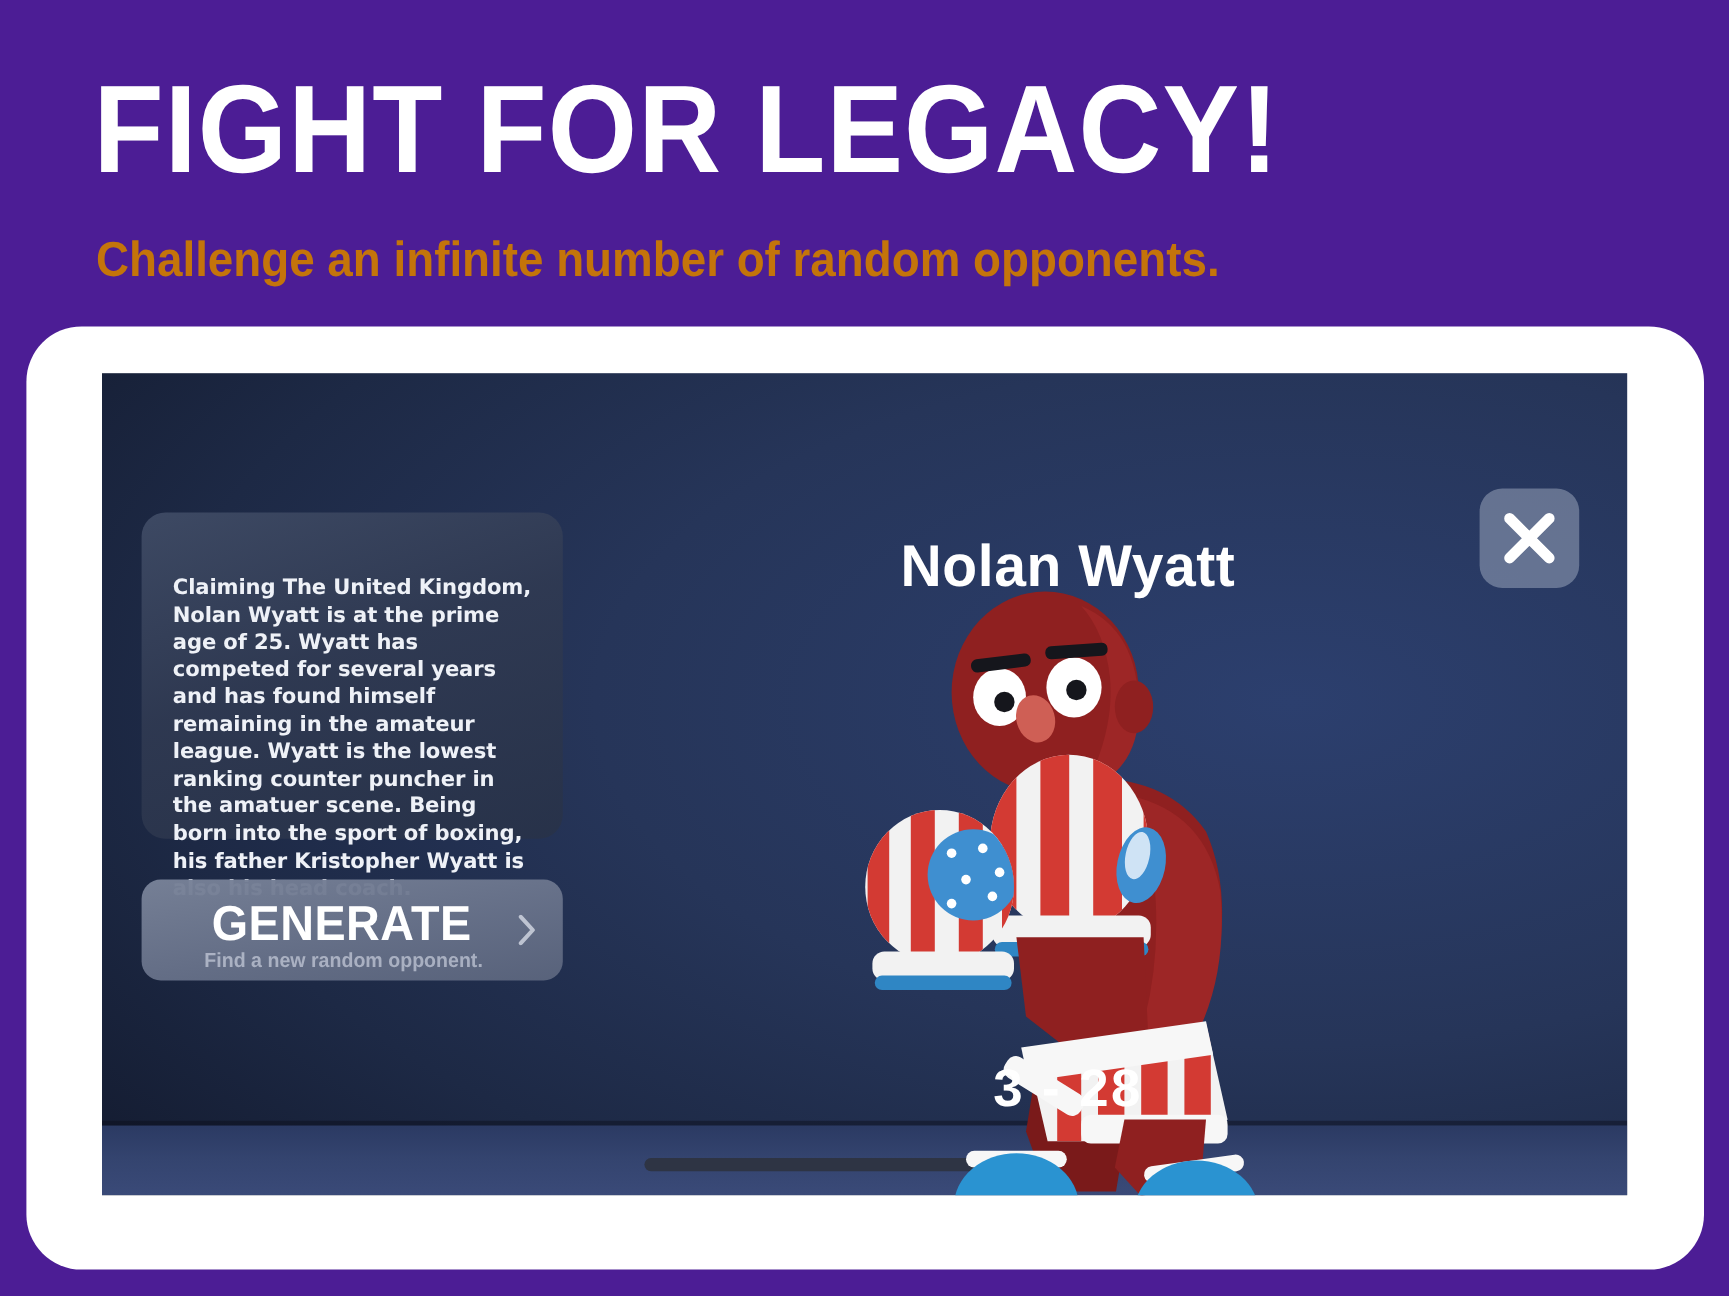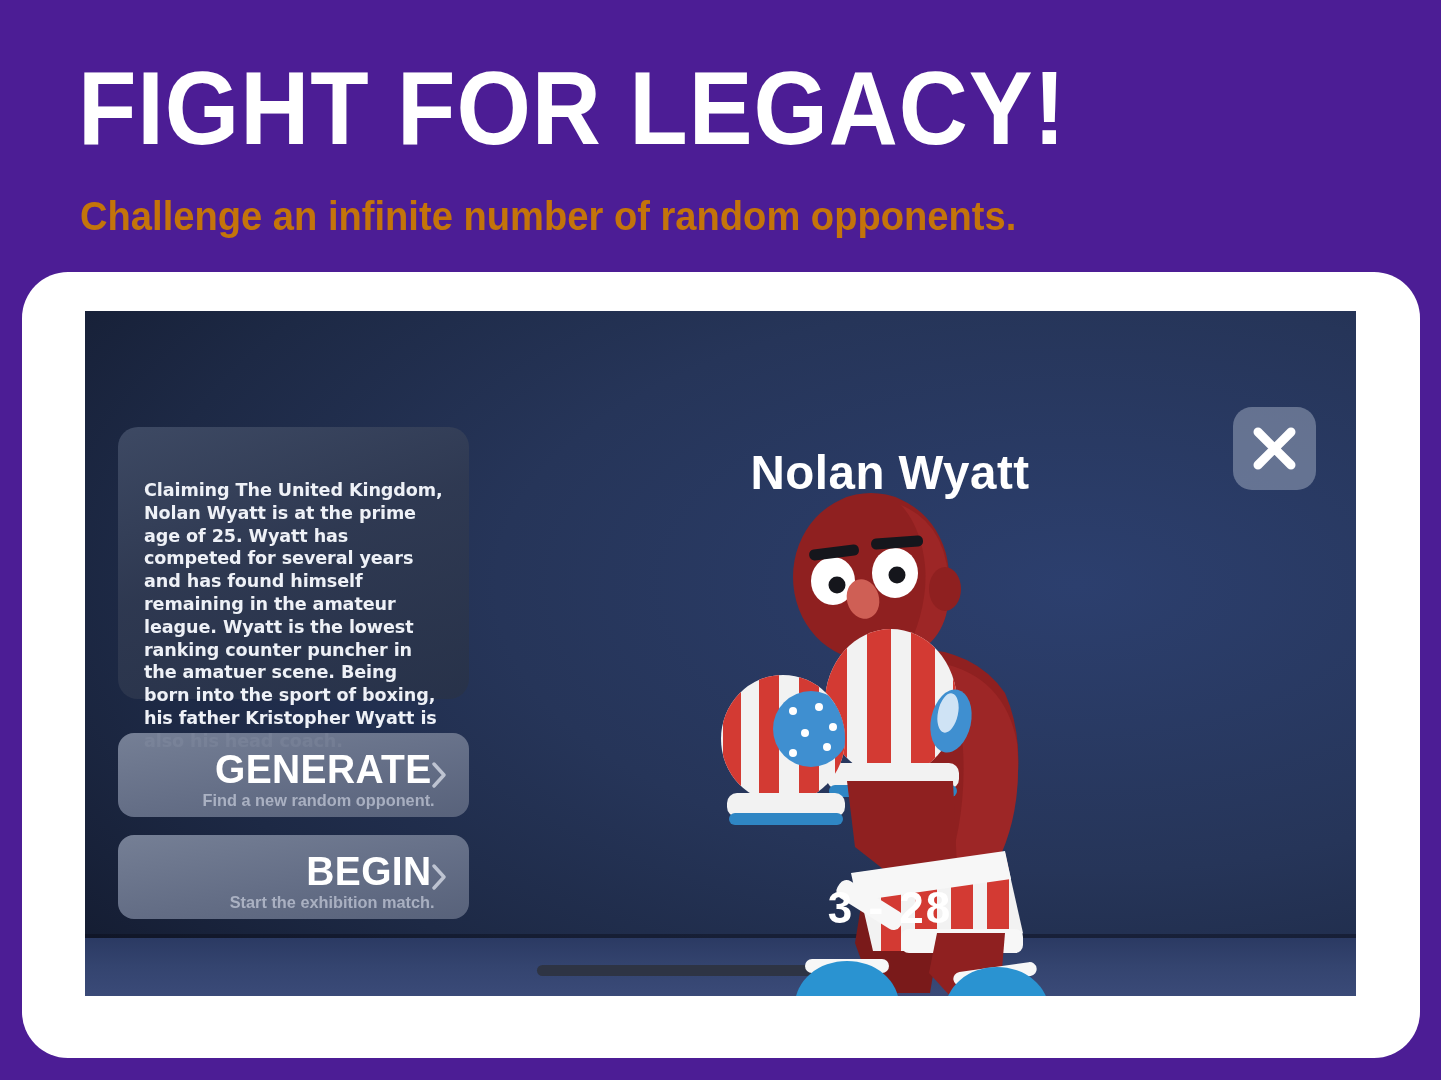--- a/index.html
+++ b/index.html
@@ -108,21 +108,21 @@
     margin-top:28px;
   }
 
   .action-btn {
     position:absolute;
     left:33px;
     width:351px; height:84px;
     border-radius:16px;
     background:linear-gradient(170deg, rgba(120,130,152,0.97) 0%, rgba(104,114,138,0.95) 55%, rgba(92,102,126,0.93) 100%);
     border:none;
-    text-align:right;
+    text-align:center;
     padding:9px 22px 0 20px;
     cursor:pointer;
   }
   .btn-generate { top:422px; }
   .btn-begin    { top:524px; }
 
   .btn-title {
     font-family:"Liberation Sans Narrow","Liberation Sans", sans-serif;
     font-weight:bold;
     font-size:41px;
@@ -324,29 +324,20 @@
     <button class="action-btn btn-generate">
       <div class="btn-title">GENERATE</div>
       <div class="btn-sub">Find a new random opponent.</div>
       <span class="btn-chevron">
         <svg viewBox="0 0 16 26">
             <path d="M3 2 L13 13 L3 24" fill="none" stroke="currentColor" stroke-width="3.4" stroke-linecap="round" stroke-linejoin="round"></path>
           </svg>
       </span>
     </button>
 
-    <button class="action-btn btn-begin">
-      <div class="btn-title">BEGIN</div>
-      <div class="btn-sub">Start the exhibition match.</div>
-      <span class="btn-chevron">
-        <svg viewBox="0 0 16 26">
-            <path d="M3 2 L13 13 L3 24" fill="none" stroke="currentColor" stroke-width="3.4" stroke-linecap="round" stroke-linejoin="round"></path>
-          </svg>
-      </span>
-    </button>
 
     <button class="close-btn">
       <svg viewBox="0 0 83 83">
         <path d="M25 25 L58 58 M58 25 L25 58" stroke="#ffffff" stroke-width="9" stroke-linecap="round"></path>
       </svg>
     </button>
 
     <div class="home-indicator"></div>
 
   </div>

